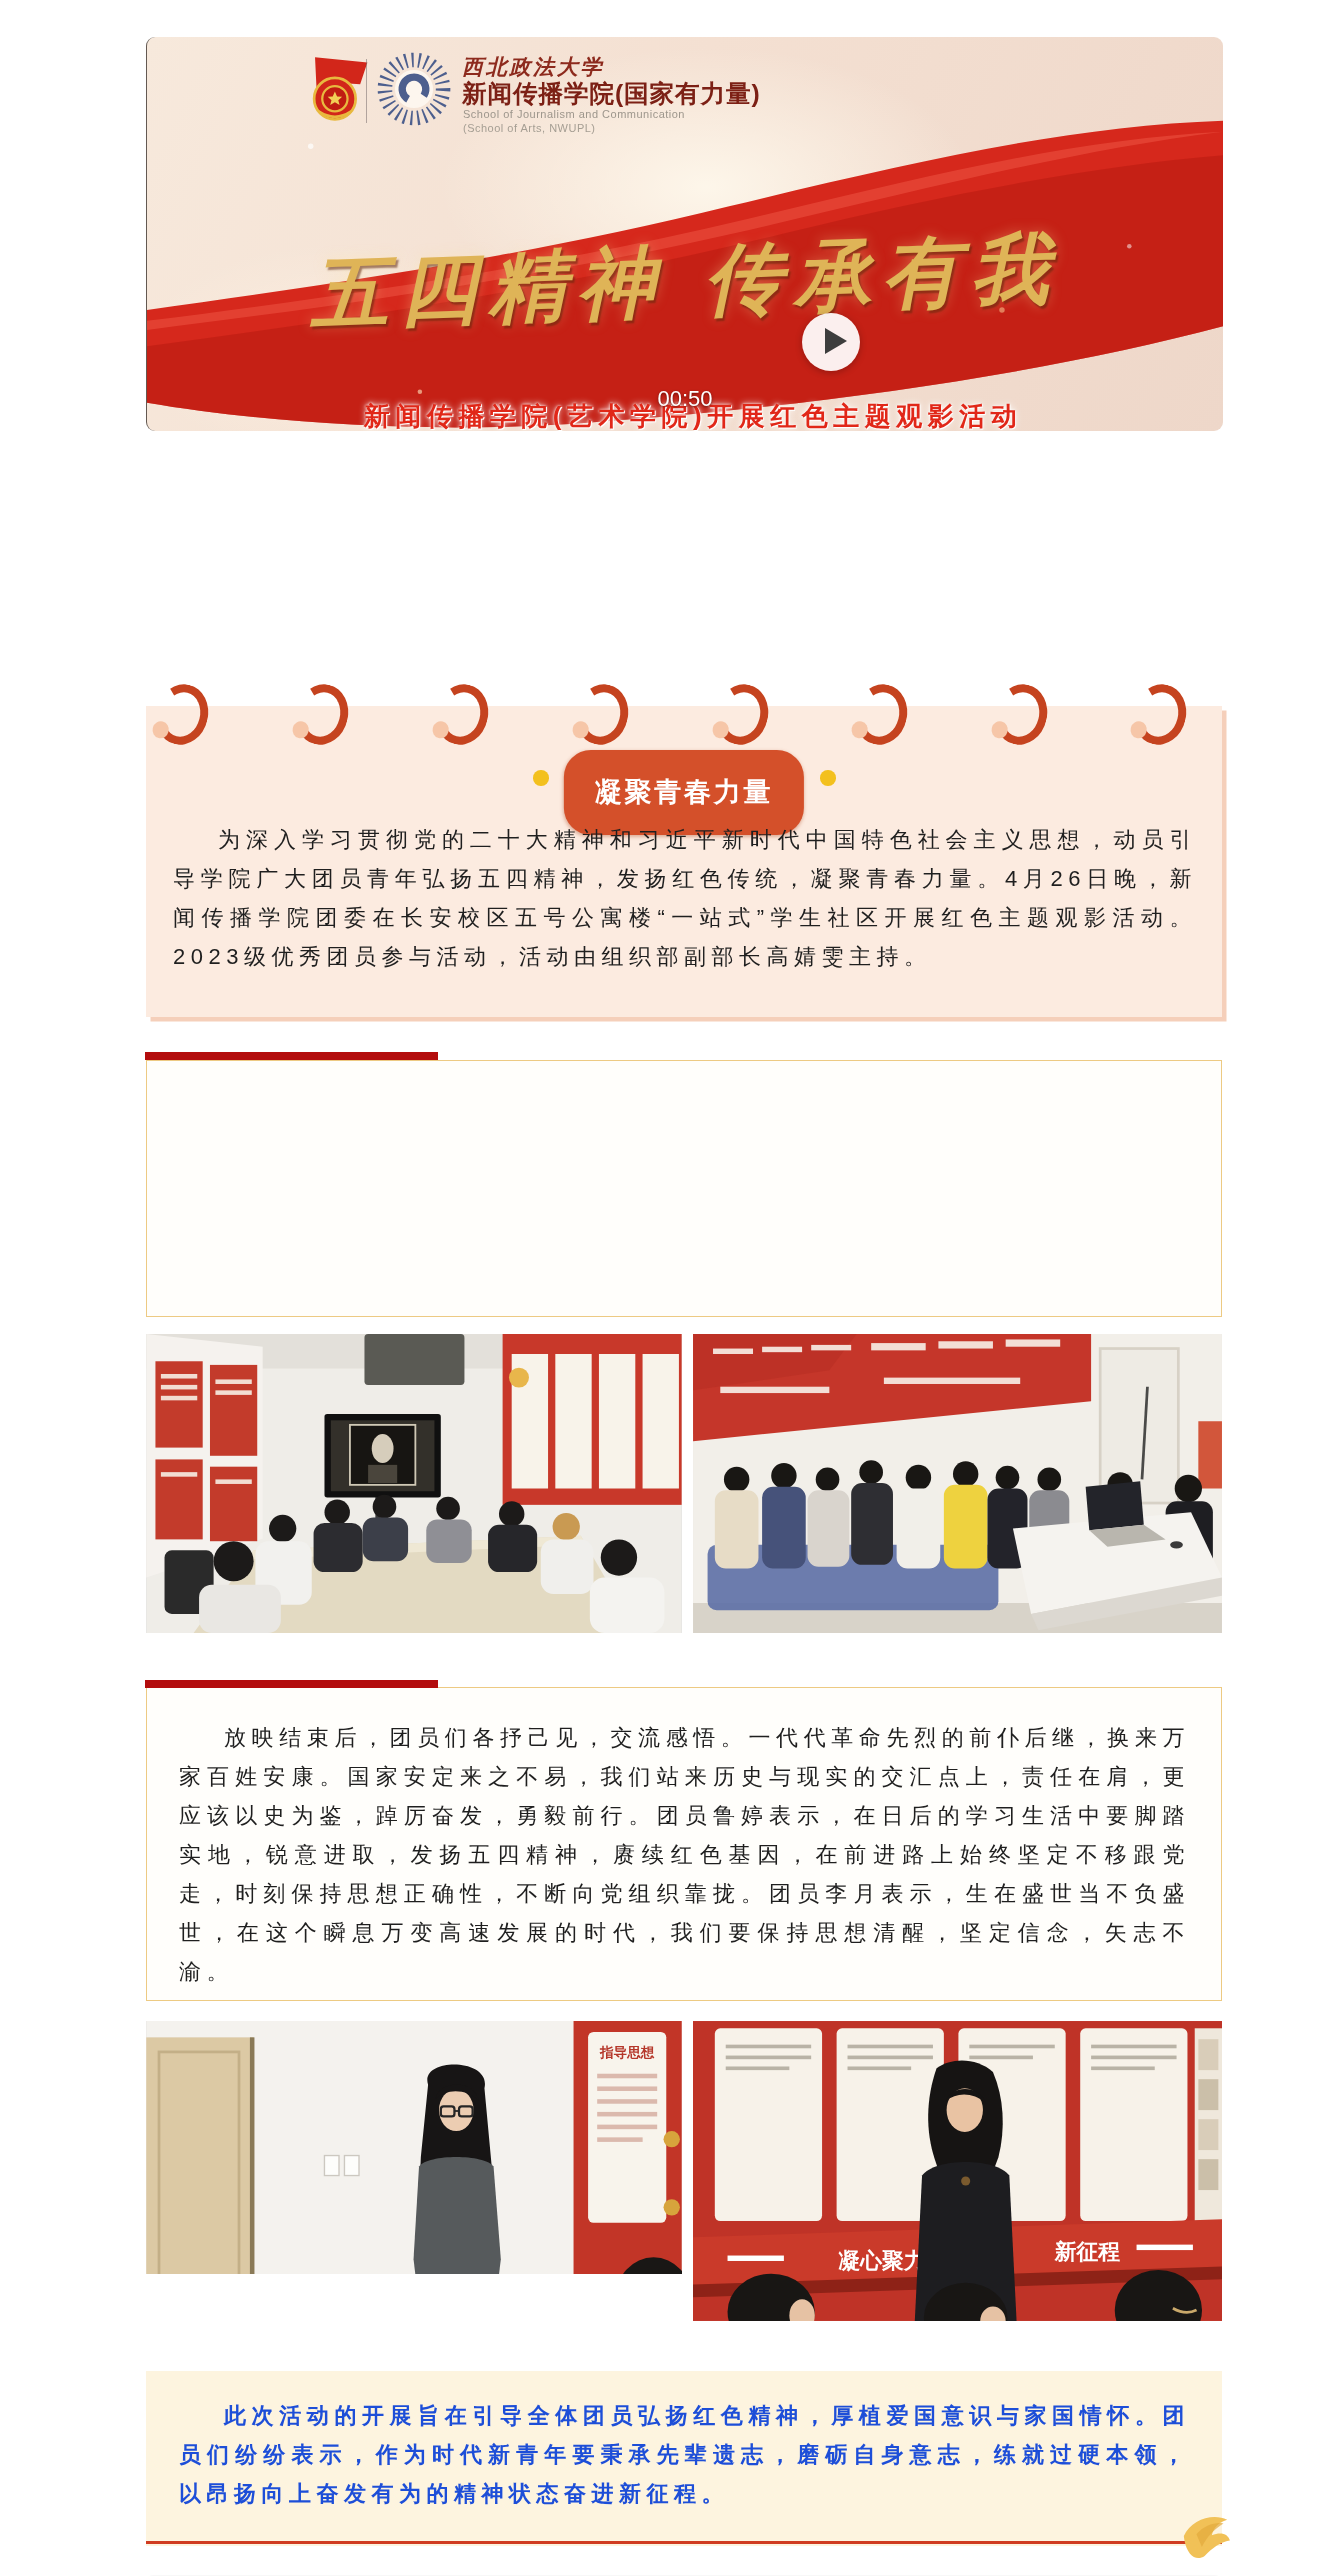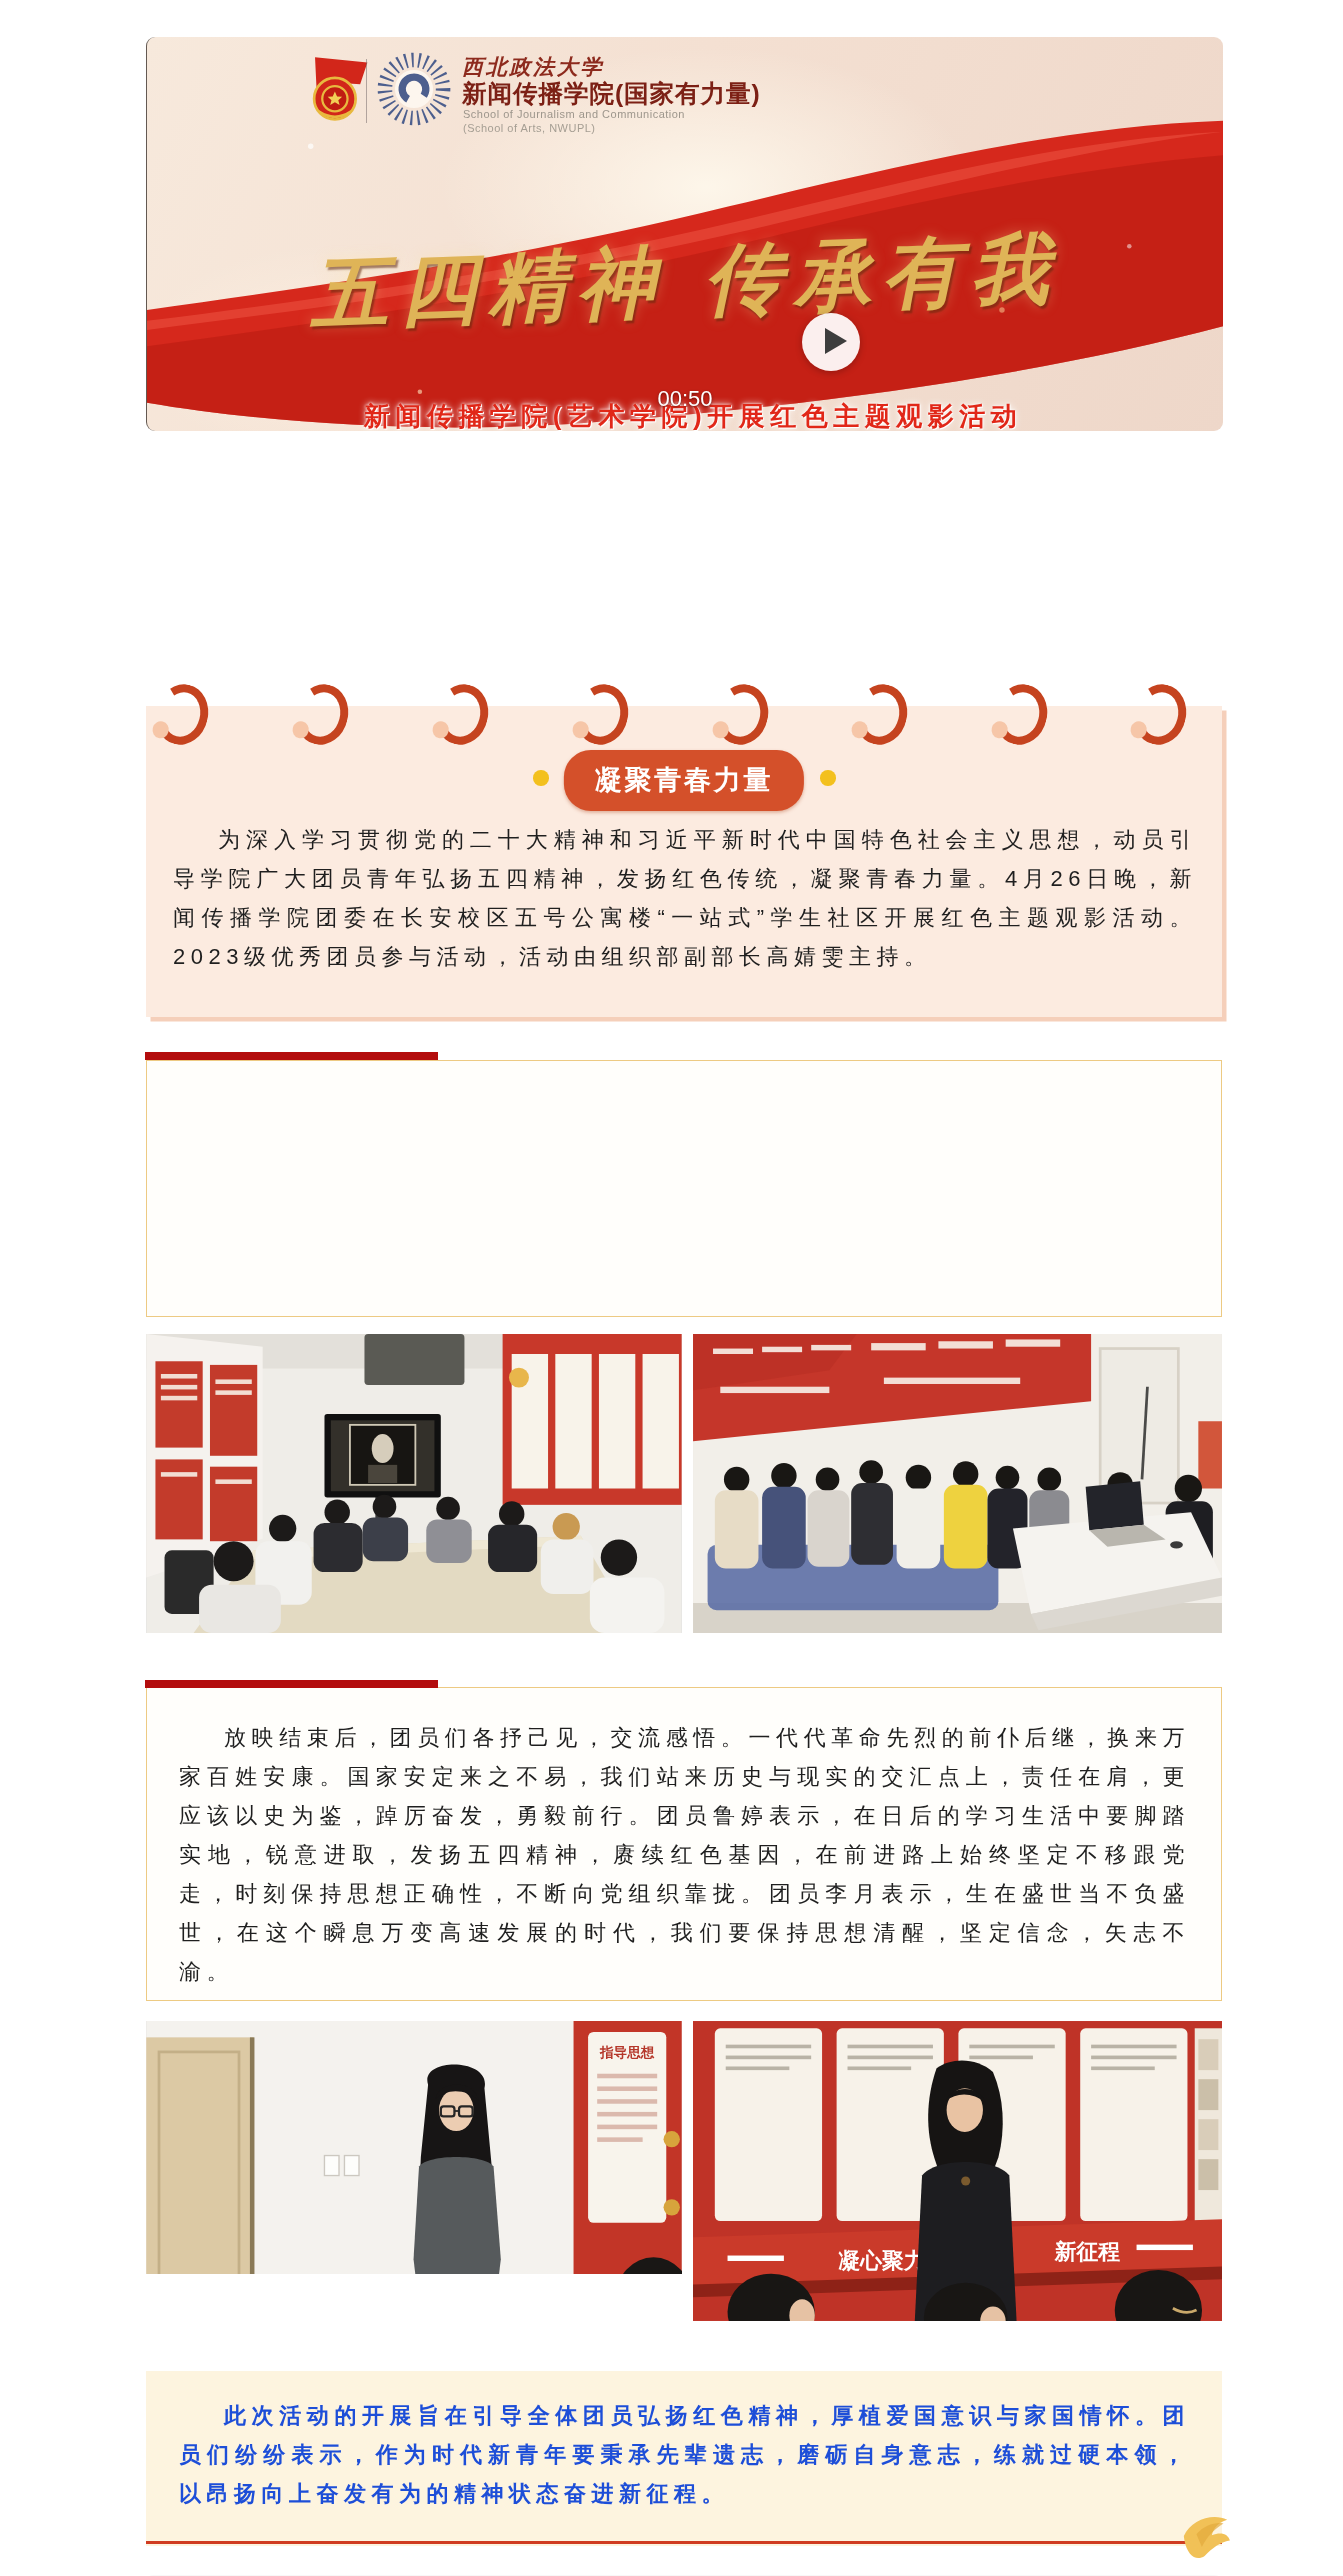--- a/index.html
+++ b/index.html
@@ -39,21 +39,21 @@
   .logo-en2{left:316px;top:85px;font-size:11px;color:#a59e93;letter-spacing:0.5px;}
 
   
   .pink-box{left:146px;top:683px;width:1076px;height:311px;background:#fcebe0;
          box-shadow:4.5px 4.5px 0 0 #f5cfba;}
   .ring{position:absolute;top:661px;width:36px;height:45px;border:8.2px solid #c5431f;
         border-radius:50%;border-left-color:transparent;transform:rotate(14deg);z-index:4;}
   .ring::after{content:"";position:absolute;left:-7.3px;bottom:-5.5px;width:16.4px;height:16.4px;
         border-radius:50%;background:#f6c6a8;z-index:-1;}
   .topic-badge{left:684px;top:727px;transform:translateX(-50%);height:53px;line-height:53px;
-        padding:4px 31px;background:#d4502a;border-radius:27px;color:#ffffff;
+        padding:16px 31px;background:#d4502a;border-radius:27px;color:#ffffff;
         font-size:27px;font-weight:bold;letter-spacing:2.7px;box-shadow:0 1.8px 3.6px rgba(170,60,20,.35);}
   .dot{width:15.5px;height:15.5px;border-radius:50%;background:#f3c01e;top:747px;}
   .dot-l{left:533px;} .dot-r{left:820px;}
 
   
   .para{font-size:22px;line-height:39px;letter-spacing:5.5px;color:#1f1f1f;
         text-align:justify;text-indent:45px;}
   .para1{left:173px;top:797px;width:1024px;}
   .para2{left:179px;top:1067px;width:1011px;}
   .para3{left:179px;top:1695px;width:1011px;}

